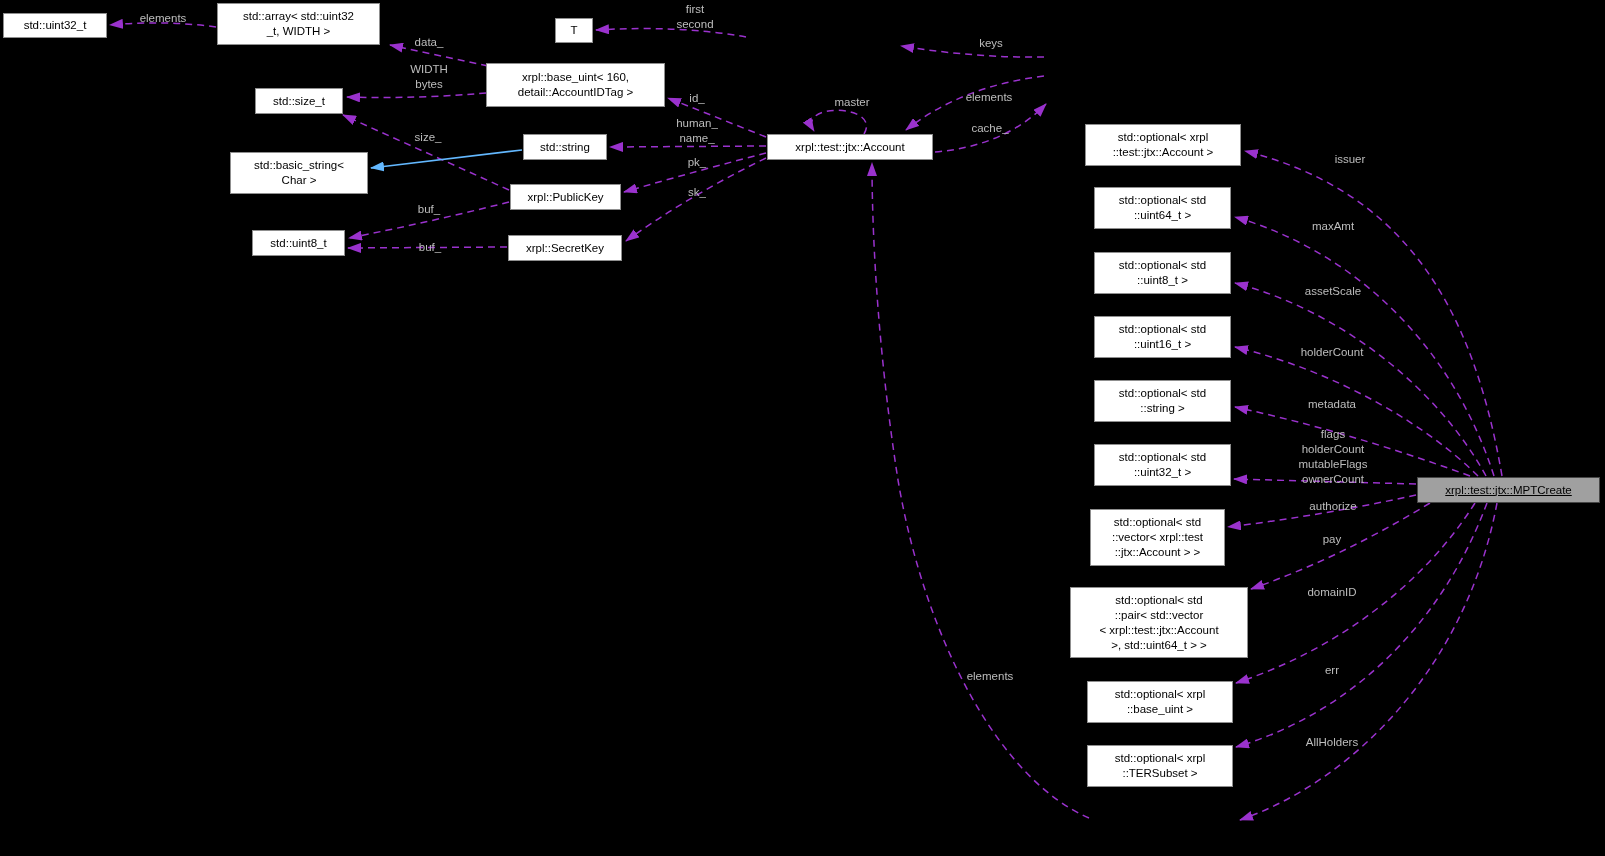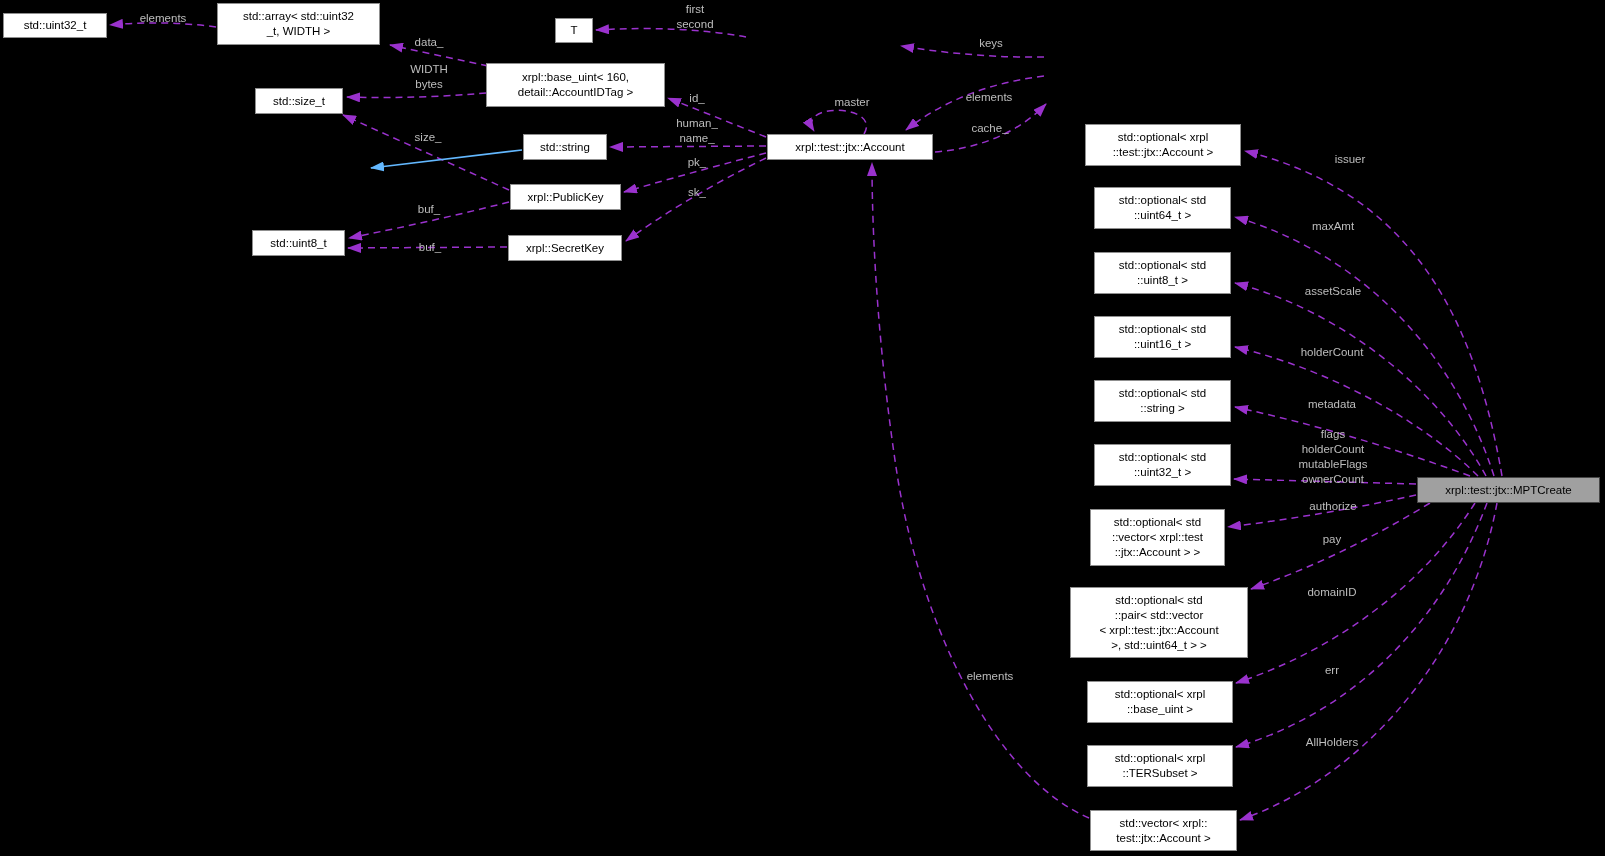--- a/index.html
+++ b/index.html
@@ -5,21 +5,21 @@
   html,body{margin:0;padding:0;background:#000;}
   .canvas{position:relative;width:1605px;height:856px;background:#000;
           font-family:"Liberation Sans",sans-serif;overflow:hidden;}
   .edges-svg{position:absolute;left:0;top:0;width:1605px;height:856px;}
   .edge{fill:none;stroke:#9a32cd;stroke-width:1.5;stroke-dasharray:7 5;}
   .edge.solid-blue{stroke:#63b8ff;stroke-dasharray:none;stroke-width:1.7;}
   .node{position:absolute;display:flex;align-items:center;justify-content:center;
         text-align:center;background:#ffffff;border:1.5px solid #8f8f8f;color:#000;
         font-size:11.5px;line-height:15px;white-space:pre-line;box-sizing:border-box;
         cursor:pointer;}
-  .node.hl{background:#a0a0a0;border-color:#464646;}
+  .node.hl{background:#a0a0a0;border-color:#464646;text-decoration:underline;}
   .elabel{position:absolute;transform:translate(-50%,-50%);color:#bdbdbd;
           font-size:11.5px;line-height:15px;white-space:pre-line;text-align:center;}
 </style>
 </head>
 <body>
 
 <div class="canvas">
 
   <svg class="edges-svg" viewBox="0 0 1605 856" xmlns="http://www.w3.org/2000/svg">
     <defs>
@@ -57,20 +57,22 @@
     <path class="edge" marker-end="url(#ah)" d="M 1430,503 Q 1340,558 1251,589"></path>
     <path class="edge" marker-end="url(#ah)" d="M 1475,503 C 1420,590 1330,652 1236,683"></path>
     <path class="edge" marker-end="url(#ah)" d="M 1487,503 C 1440,630 1345,715 1236,747"></path>
     <path class="edge" marker-end="url(#ah)" d="M 1497,503 C 1468,660 1360,778 1240,820"></path>
   </svg>
 
   <div class="node" style="left:3px;top:13px;width:104px;height:25px">std::uint32_t</div>
   <div class="node" style="left:217px;top:3px;width:163px;height:42px">std::array&lt; std::uint32
 _t, WIDTH &gt;</div>
   <div class="node" style="left:255px;top:88px;width:88px;height:26px">std::size_t</div>
+  <div class="node" style="left:230px;top:152px;width:138px;height:42px">std::basic_string&lt;
+Char &gt;</div>
   <div class="node" style="left:252px;top:230px;width:93px;height:26px">std::uint8_t</div>
   <div class="node" style="left:555px;top:18px;width:38px;height:25px">T</div>
   <div class="node" style="left:486px;top:63px;width:179px;height:44px">xrpl::base_uint&lt; 160,
 detail::AccountIDTag &gt;</div>
   <div class="node" style="left:523px;top:134px;width:84px;height:26px">std::string</div>
   <div class="node" style="left:510px;top:184px;width:111px;height:26px">xrpl::PublicKey</div>
   <div class="node" style="left:508px;top:235px;width:114px;height:26px">xrpl::SecretKey</div>
   <div class="node" style="left:767px;top:134px;width:166px;height:26px">xrpl::test::jtx::Account</div>
   <div class="node" style="left:1085px;top:124px;width:156px;height:42px">std::optional&lt; xrpl
 ::test::jtx::Account &gt;</div>
@@ -88,22 +90,20 @@
 ::vector&lt; xrpl::test
 ::jtx::Account &gt; &gt;</div>
   <div class="node" style="left:1070px;top:587px;width:178px;height:71px">std::optional&lt; std
 ::pair&lt; std::vector
 &lt; xrpl::test::jtx::Account
  &gt;, std::uint64_t &gt; &gt;</div>
   <div class="node" style="left:1087px;top:681px;width:146px;height:42px">std::optional&lt; xrpl
 ::base_uint &gt;</div>
   <div class="node" style="left:1087px;top:745px;width:146px;height:42px">std::optional&lt; xrpl
 ::TERSubset &gt;</div>
-  <div class="node" style="left:1090px;top:810px;width:147px;height:41px">std::vector&lt; xrpl::
-test::jtx::Account &gt;</div>
   <div class="node hl" style="left:1417px;top:477px;width:183px;height:26px">xrpl::test::jtx::MPTCreate</div>
 
   <div class="elabel" style="left:163px;top:18px">elements</div>
   <div class="elabel" style="left:429px;top:42px">data_</div>
   <div class="elabel" style="left:429px;top:77px">WIDTH
 bytes</div>
   <div class="elabel" style="left:428px;top:137px">size_</div>
   <div class="elabel" style="left:429px;top:209px">buf_</div>
   <div class="elabel" style="left:430px;top:247px">buf_</div>
   <div class="elabel" style="left:695px;top:17px">first

